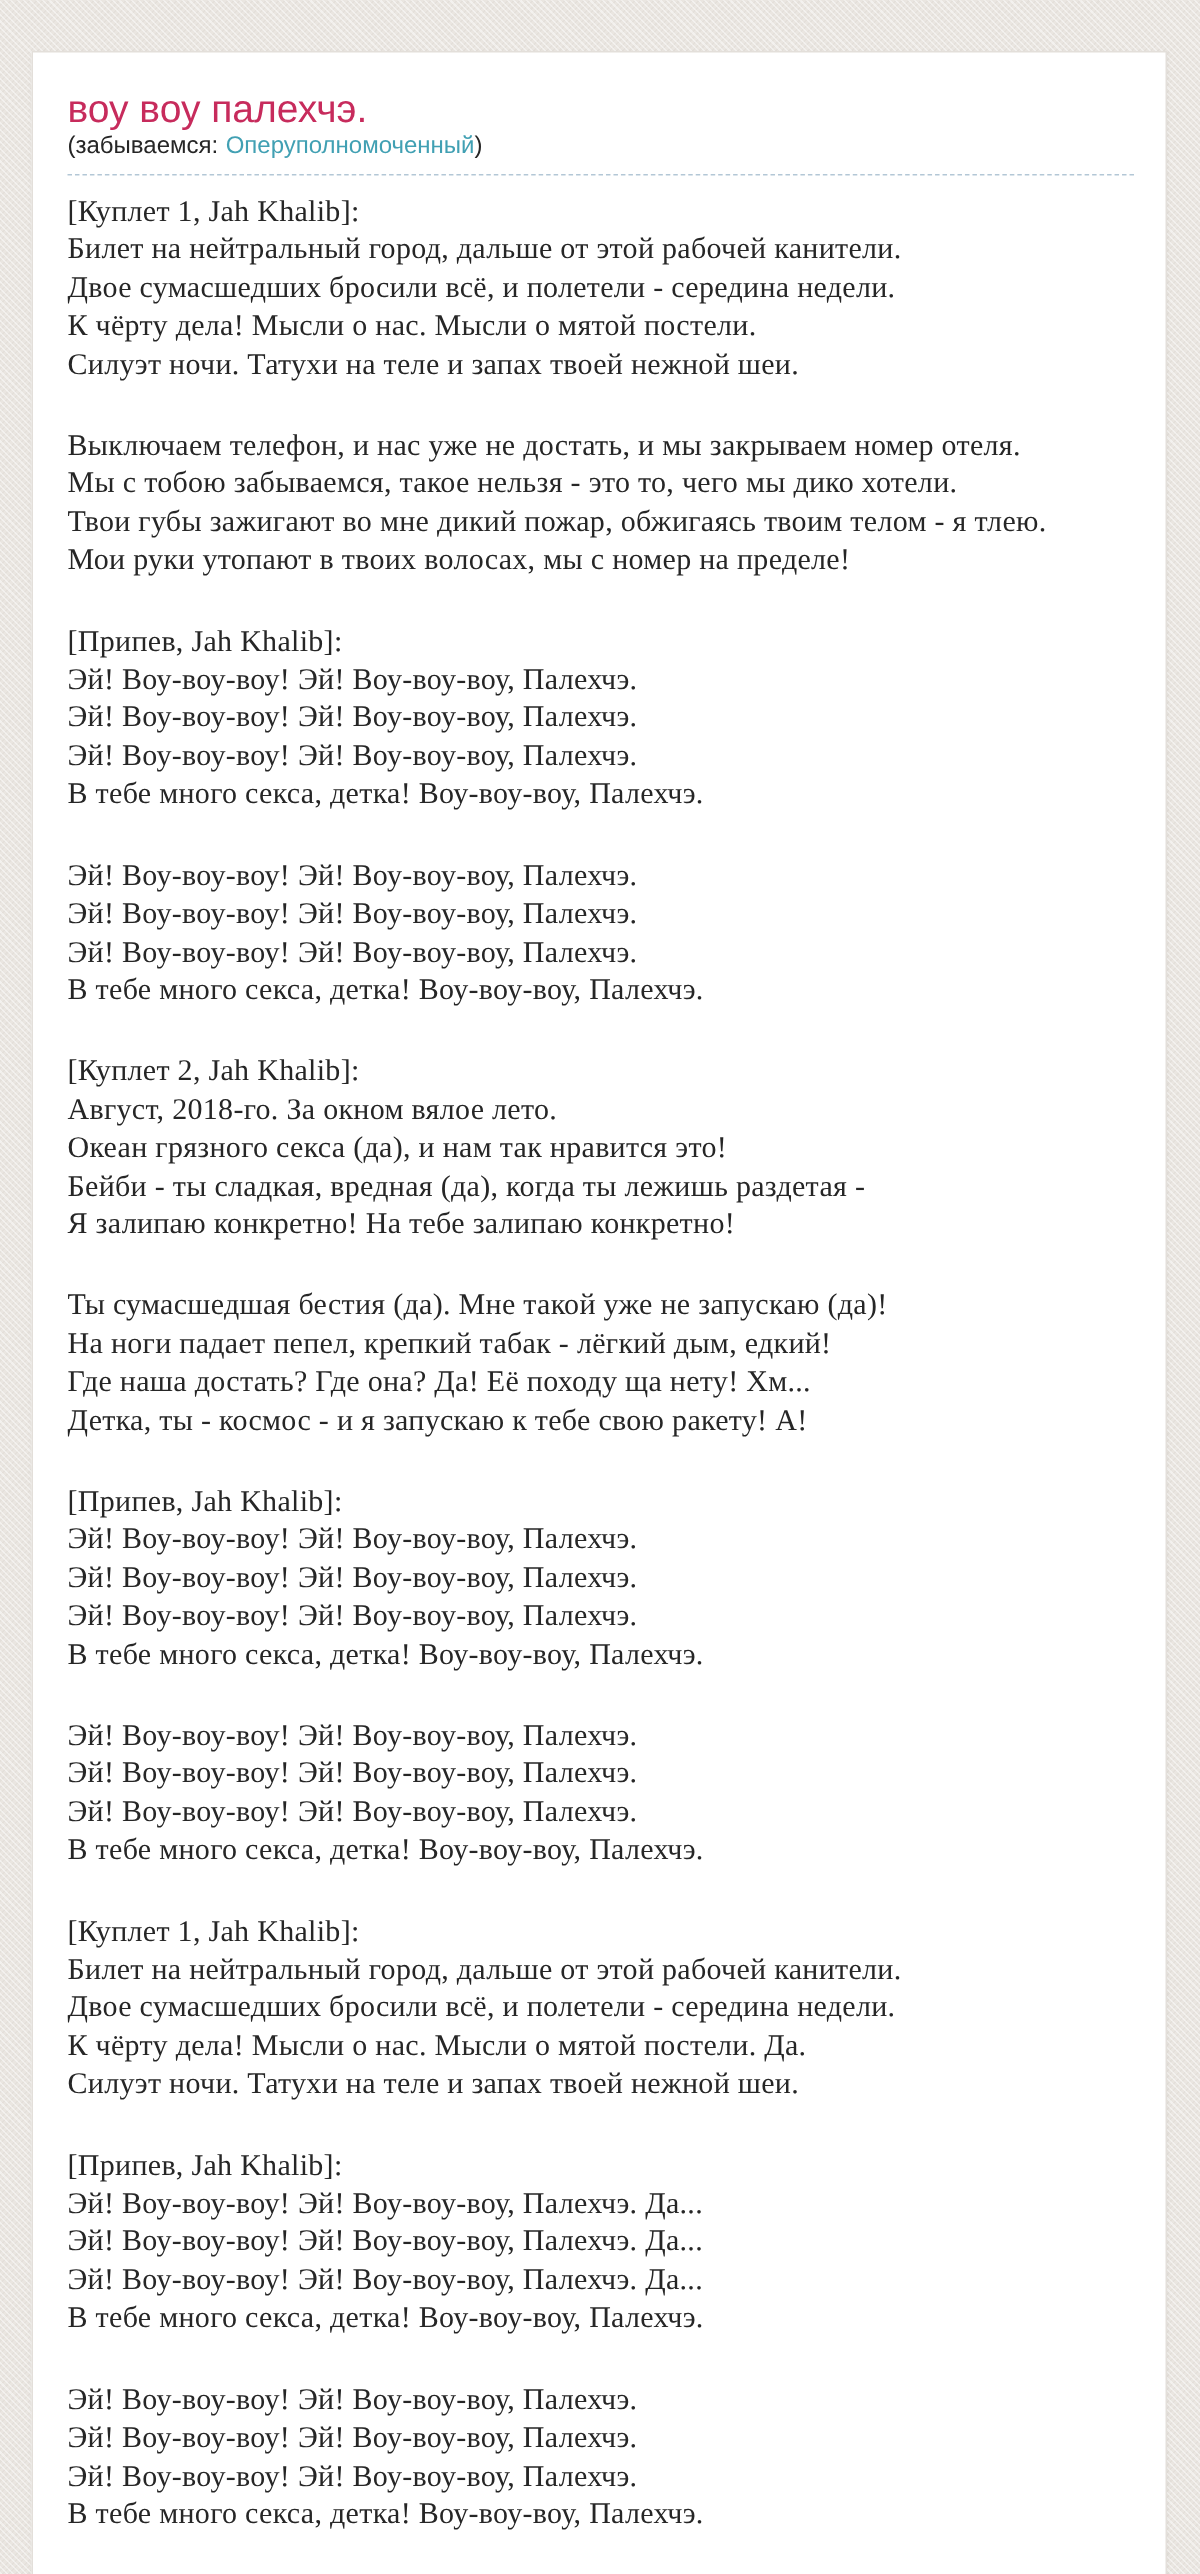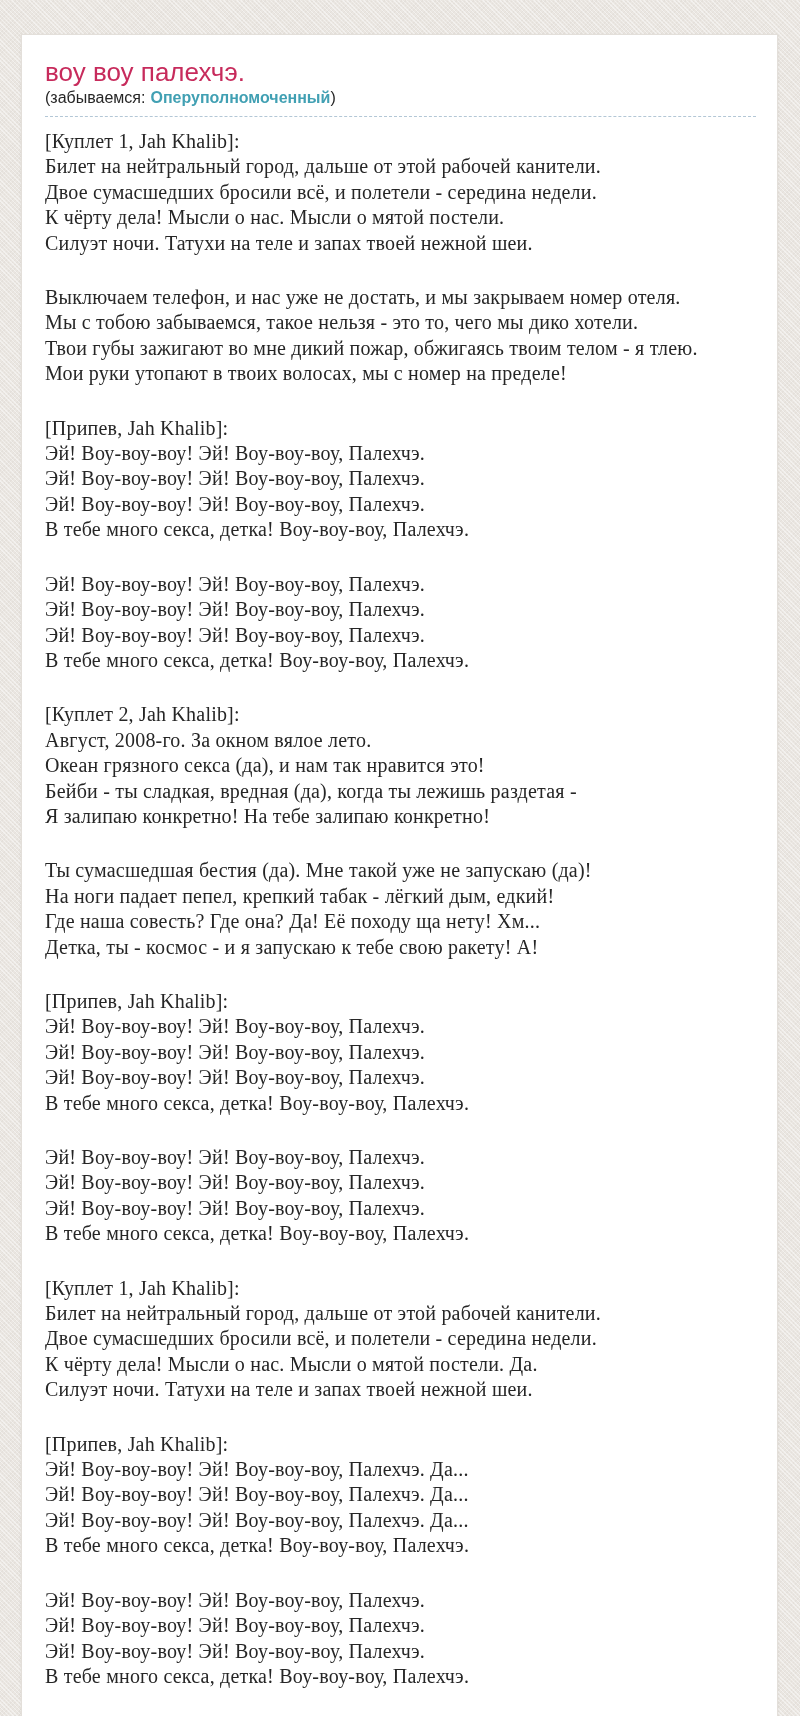--- a/index.html
+++ b/index.html
@@ -46,21 +46,20 @@
     margin-top:2px;
     padding-bottom:9px;
     color:var(--text);
     border-bottom:1px dashed var(--divider);
   }
   .artist-link{
     color:var(--link);
     text-decoration:none;
     margin-left:5px;
     cursor:pointer;
-    font-weight:bold;
   }
   .lyrics{
     padding-top:12px;
     font-size:20px;
     line-height:25.4px;
     letter-spacing:.2px;
     color:var(--text);
   }
   .stanza + .stanza{ margin-top:29px; }
   .line{ white-space:nowrap;font-family:Liberation Serif, serif; }
@@ -97,29 +96,29 @@
         <div class="line">В тебе много секса, детка! Воу-воу-воу, Палехчэ.</div>
       </div>
       <div class="stanza">
         <div class="line">Эй! Воу-воу-воу! Эй! Воу-воу-воу, Палехчэ.</div>
         <div class="line">Эй! Воу-воу-воу! Эй! Воу-воу-воу, Палехчэ.</div>
         <div class="line">Эй! Воу-воу-воу! Эй! Воу-воу-воу, Палехчэ.</div>
         <div class="line">В тебе много секса, детка! Воу-воу-воу, Палехчэ.</div>
       </div>
       <div class="stanza">
         <div class="line">[Куплет 2, Jah Khalib]:</div>
-        <div class="line">Август, 2008-го. За окном вялое лето.</div>
+        <div class="line">Август, 2018-го. За окном вялое лето.</div>
         <div class="line">Океан грязного секса (да), и нам так нравится это!</div>
         <div class="line">Бейби - ты сладкая, вредная (да), когда ты лежишь раздетая -</div>
         <div class="line">Я залипаю конкретно! На тебе залипаю конкретно!</div>
       </div>
       <div class="stanza">
         <div class="line">Ты сумасшедшая бестия (да). Мне такой уже не запускаю (да)!</div>
         <div class="line">На ноги падает пепел, крепкий табак - лёгкий дым, едкий!</div>
-        <div class="line">Где наша совесть? Где она? Да! Её походу ща нету! Хм...</div>
+        <div class="line">Где наша достать? Где она? Да! Её походу ща нету! Хм...</div>
         <div class="line">Детка, ты - космос - и я запускаю к тебе свою ракету! А!</div>
       </div>
       <div class="stanza">
         <div class="line">[Припев, Jah Khalib]:</div>
         <div class="line">Эй! Воу-воу-воу! Эй! Воу-воу-воу, Палехчэ.</div>
         <div class="line">Эй! Воу-воу-воу! Эй! Воу-воу-воу, Палехчэ.</div>
         <div class="line">Эй! Воу-воу-воу! Эй! Воу-воу-воу, Палехчэ.</div>
         <div class="line">В тебе много секса, детка! Воу-воу-воу, Палехчэ.</div>
       </div>
       <div class="stanza">

